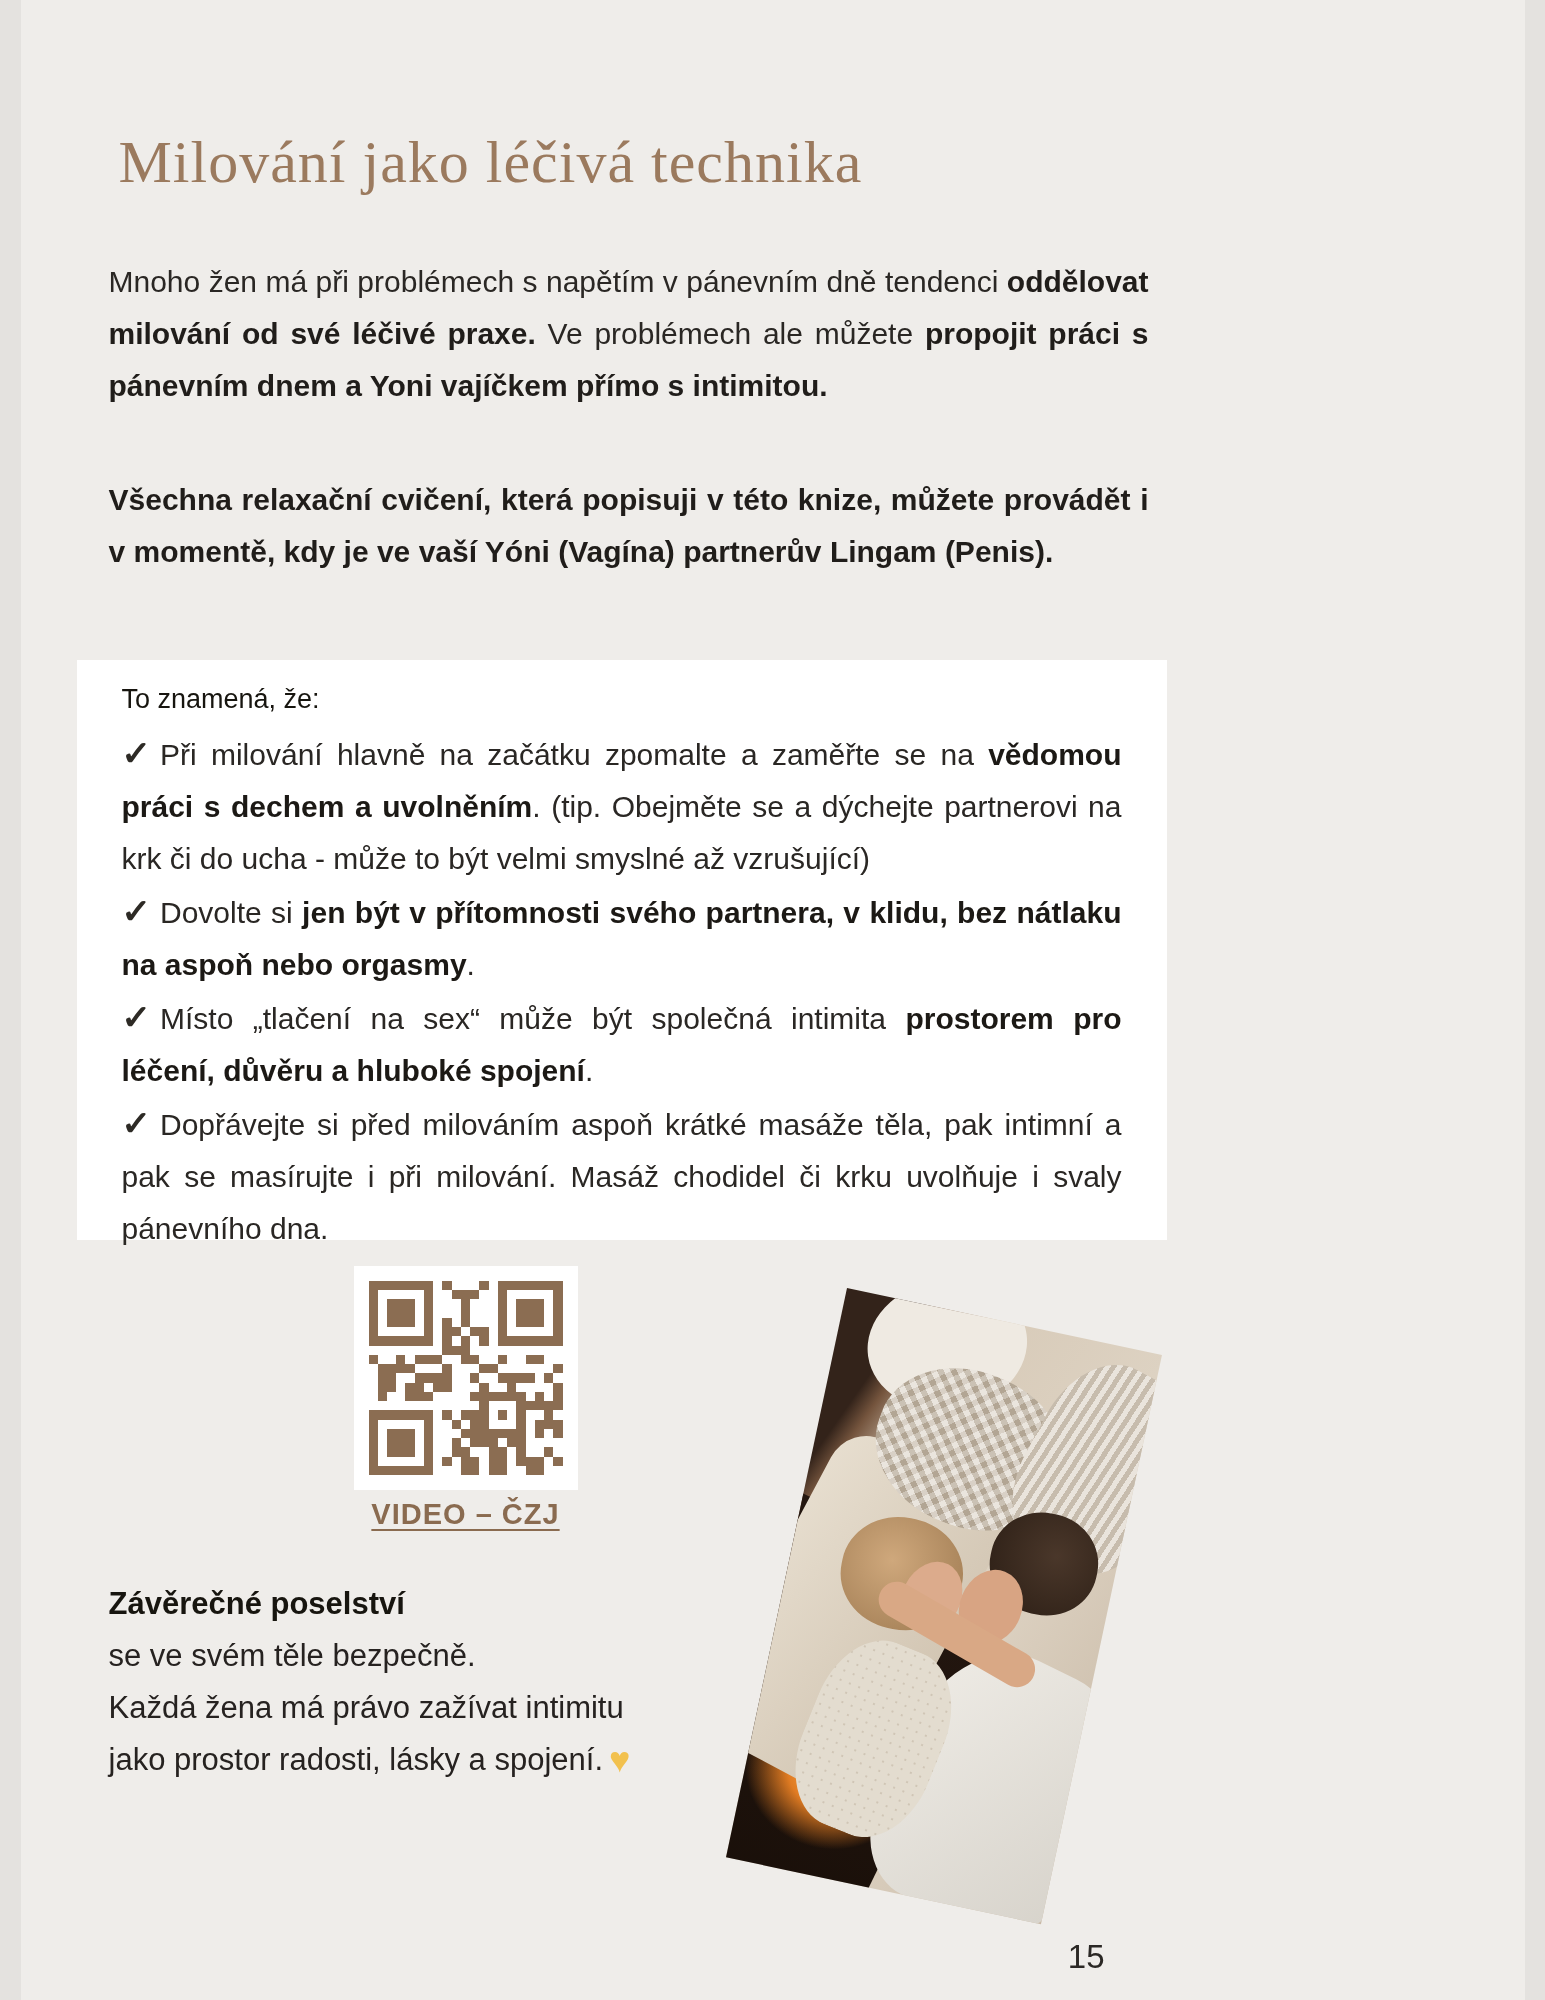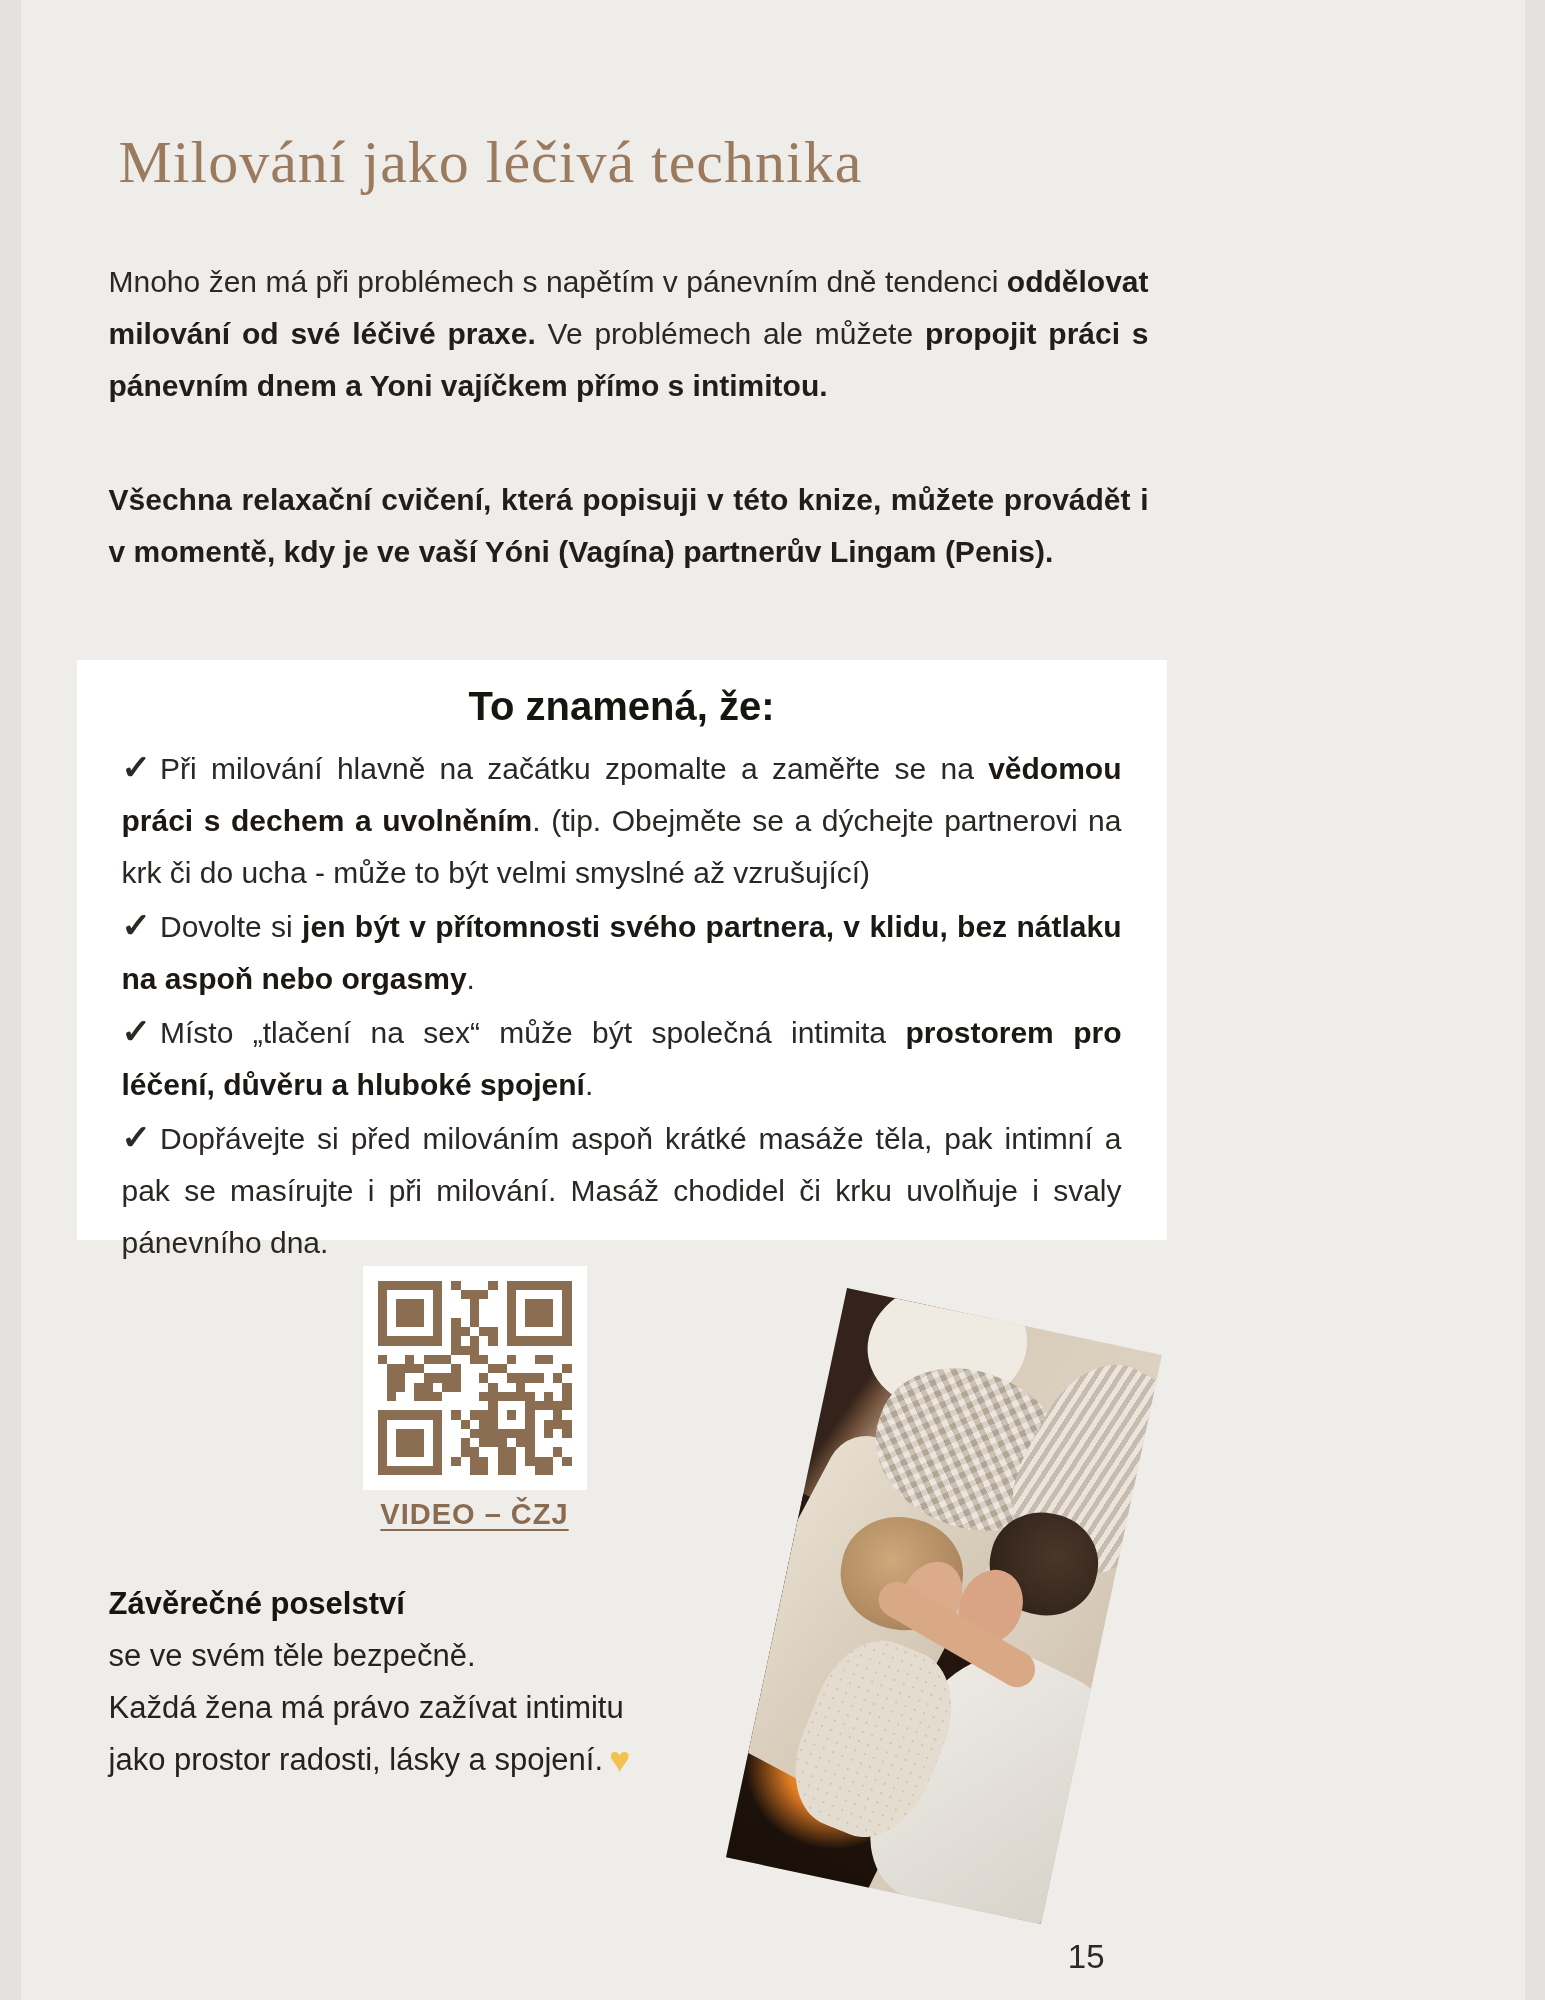--- a/index.html
+++ b/index.html
@@ -18,28 +18,28 @@
     position:absolute; left:88px; width:1040px;
     font-size:30px; line-height:52px; text-align:justify; color:#2a2724;
   }
   .para b { color:#201d1a; }
   .p1 { top:256px; }
   .p2 { top:474px; font-weight:bold; color:#201d1a; }
   .callout {
     position:absolute; left:56px; top:660px; width:1090px; height:580px;
     background:#ffffff; padding:24px 45px 30px 45px;
   }
-  .callout-heading { font-size:40px; font-weight:bold; color:#17150f; margin-bottom:12px;text-align:center; }
+  .callout-heading { font-size:27px; font-weight:normal; color:#17150f; margin-bottom:12px; }
   .check-item { font-size:30px; line-height:52px; text-align:justify; color:#2a2724; }
   .check-item b { color:#1c1915; }
   .check {
     font-weight:600; font-size:34px; color:#2d2a25; margin-right:10px;
     display:inline-block; transform:scaleX(1.05);
   }
-  .qr-block { position:absolute; left:342px; top:1266px; width:224px; }
+  .qr-block { position:absolute; left:333px; top:1266px; width:224px; }
   .qr-white { width:224px; height:224px; background:#ffffff; padding:15px; }
   .qr-grid { width:100%; height:100%; display:grid;
     grid-template-columns:repeat(21,1fr); grid-template-rows:repeat(21,1fr); }
   .qr-label {
     margin-top:8px; text-align:center; font-size:29px; font-weight:bold;
     letter-spacing:1px; color:#8a6b50; text-decoration:underline;
     text-underline-offset:5px; display:block; cursor:pointer;
   }
   .closing { position:absolute; left:88px; top:1578px; width:580px;
     font-size:31px; line-height:52px; color:#262220; }

